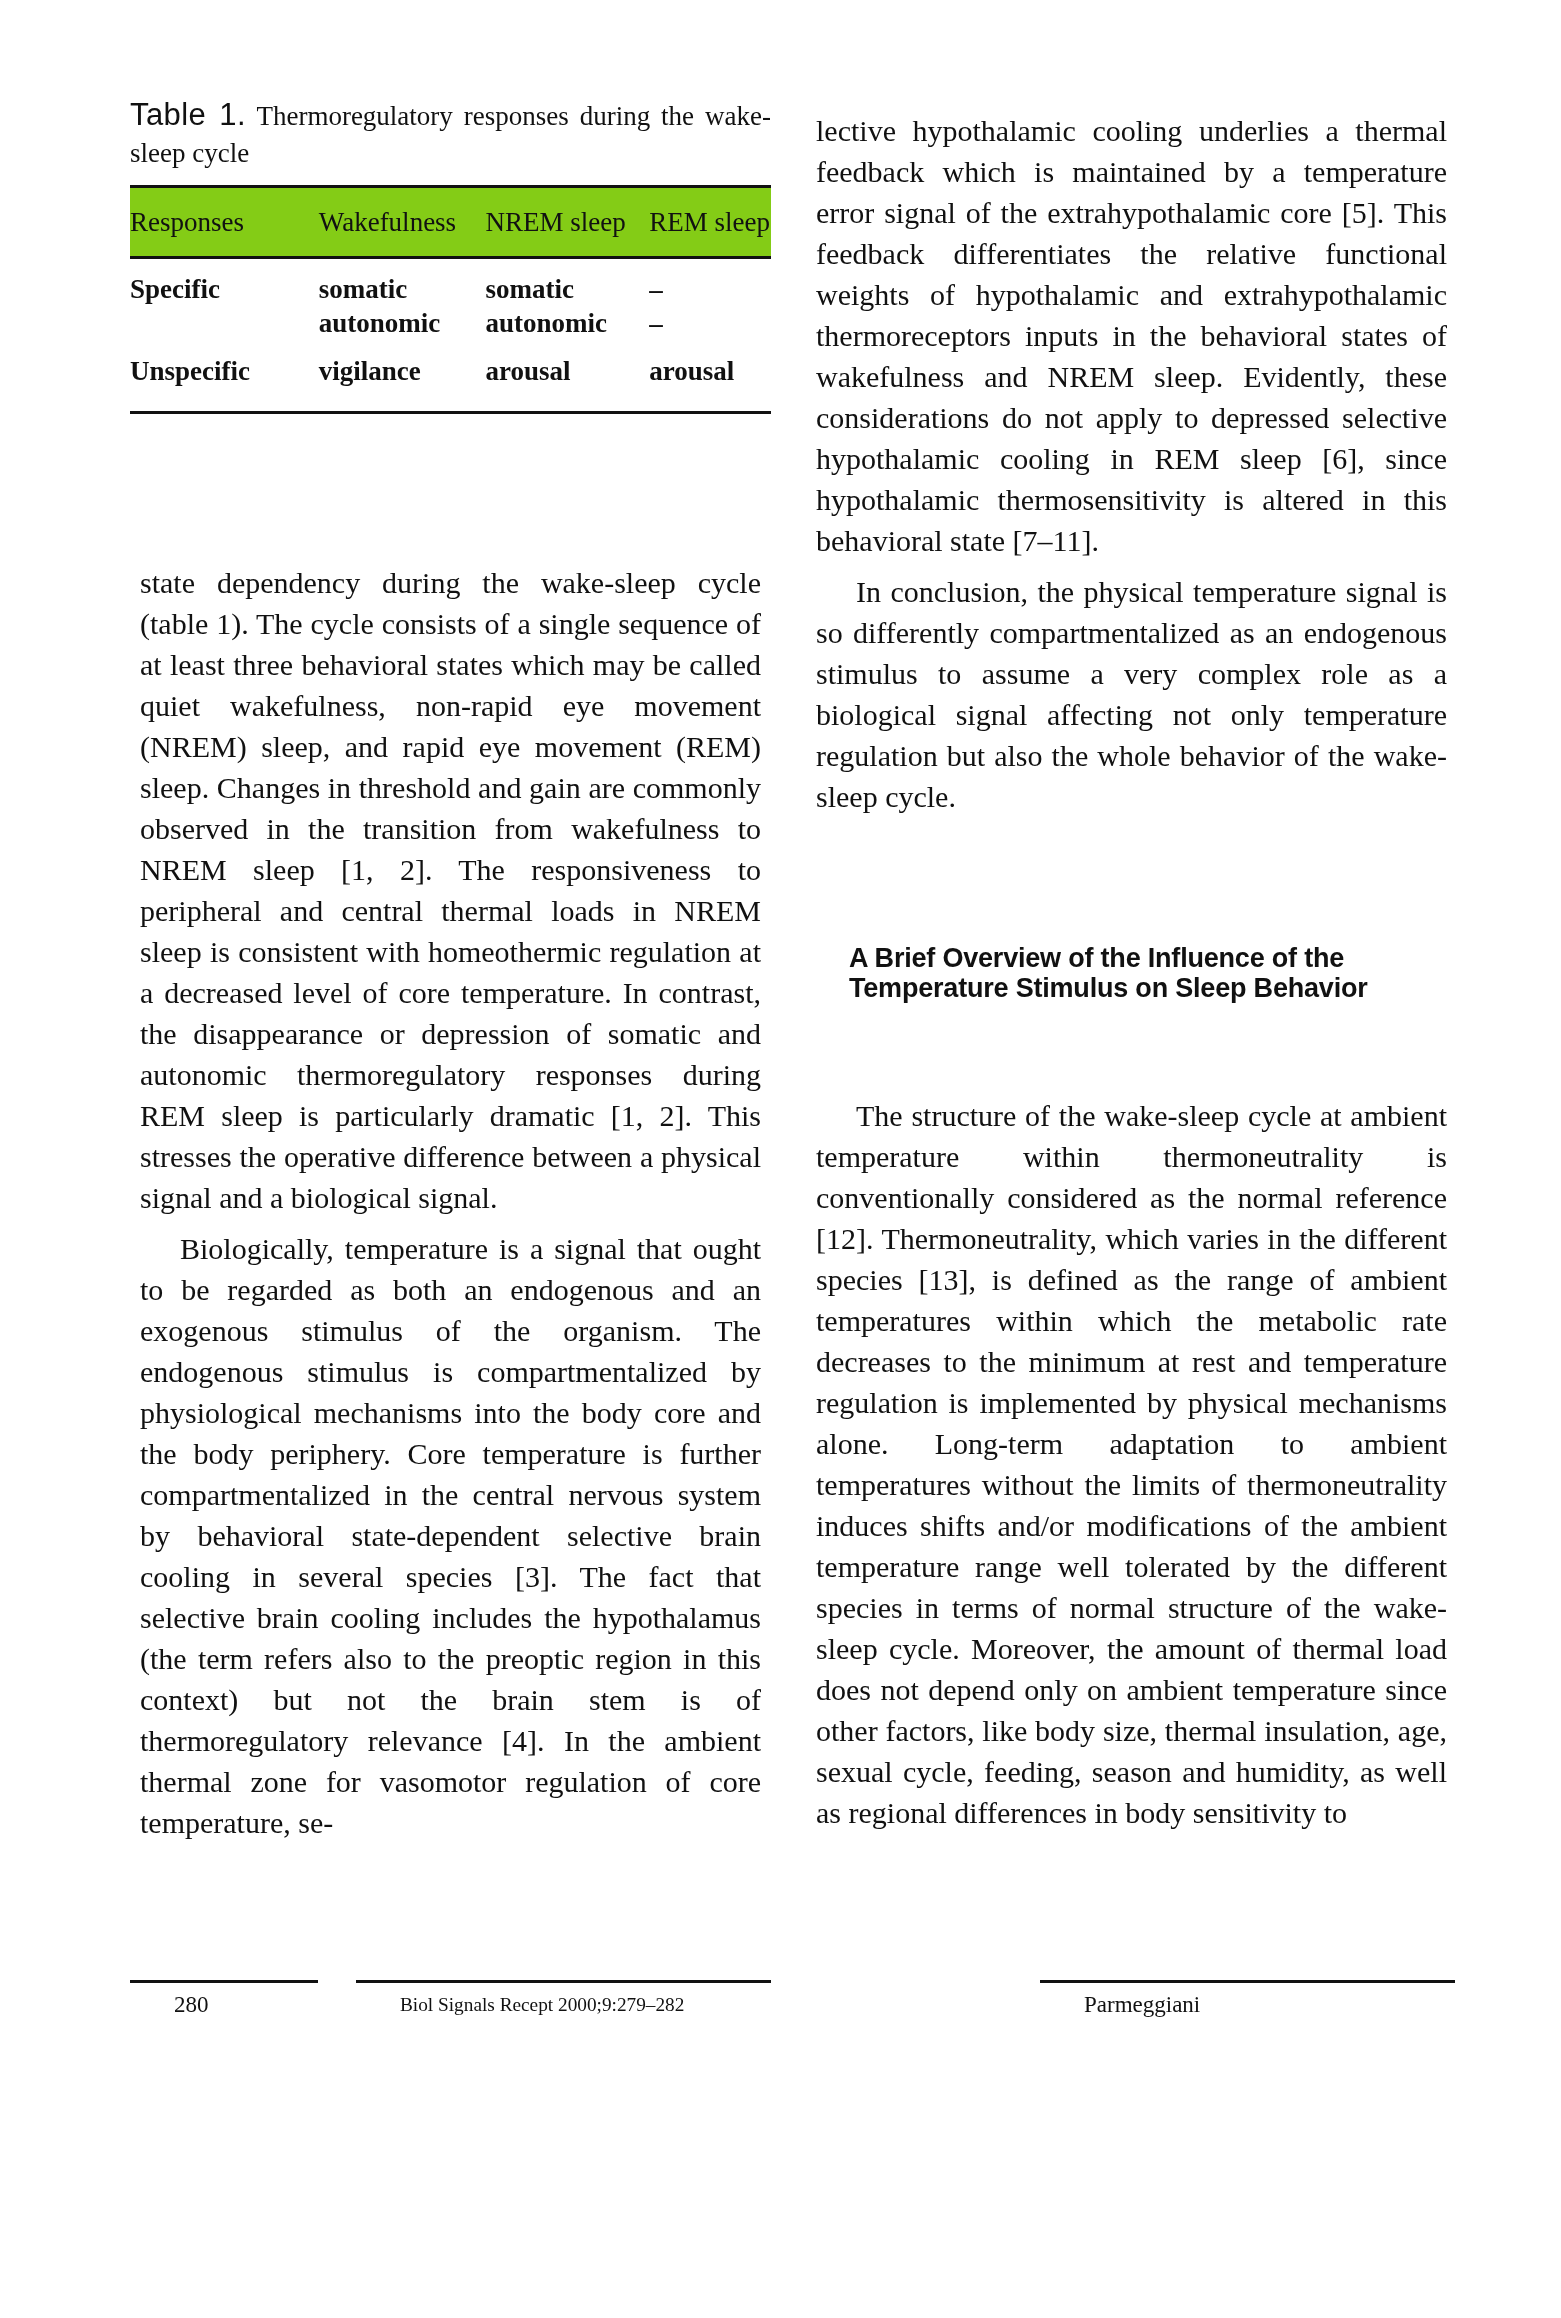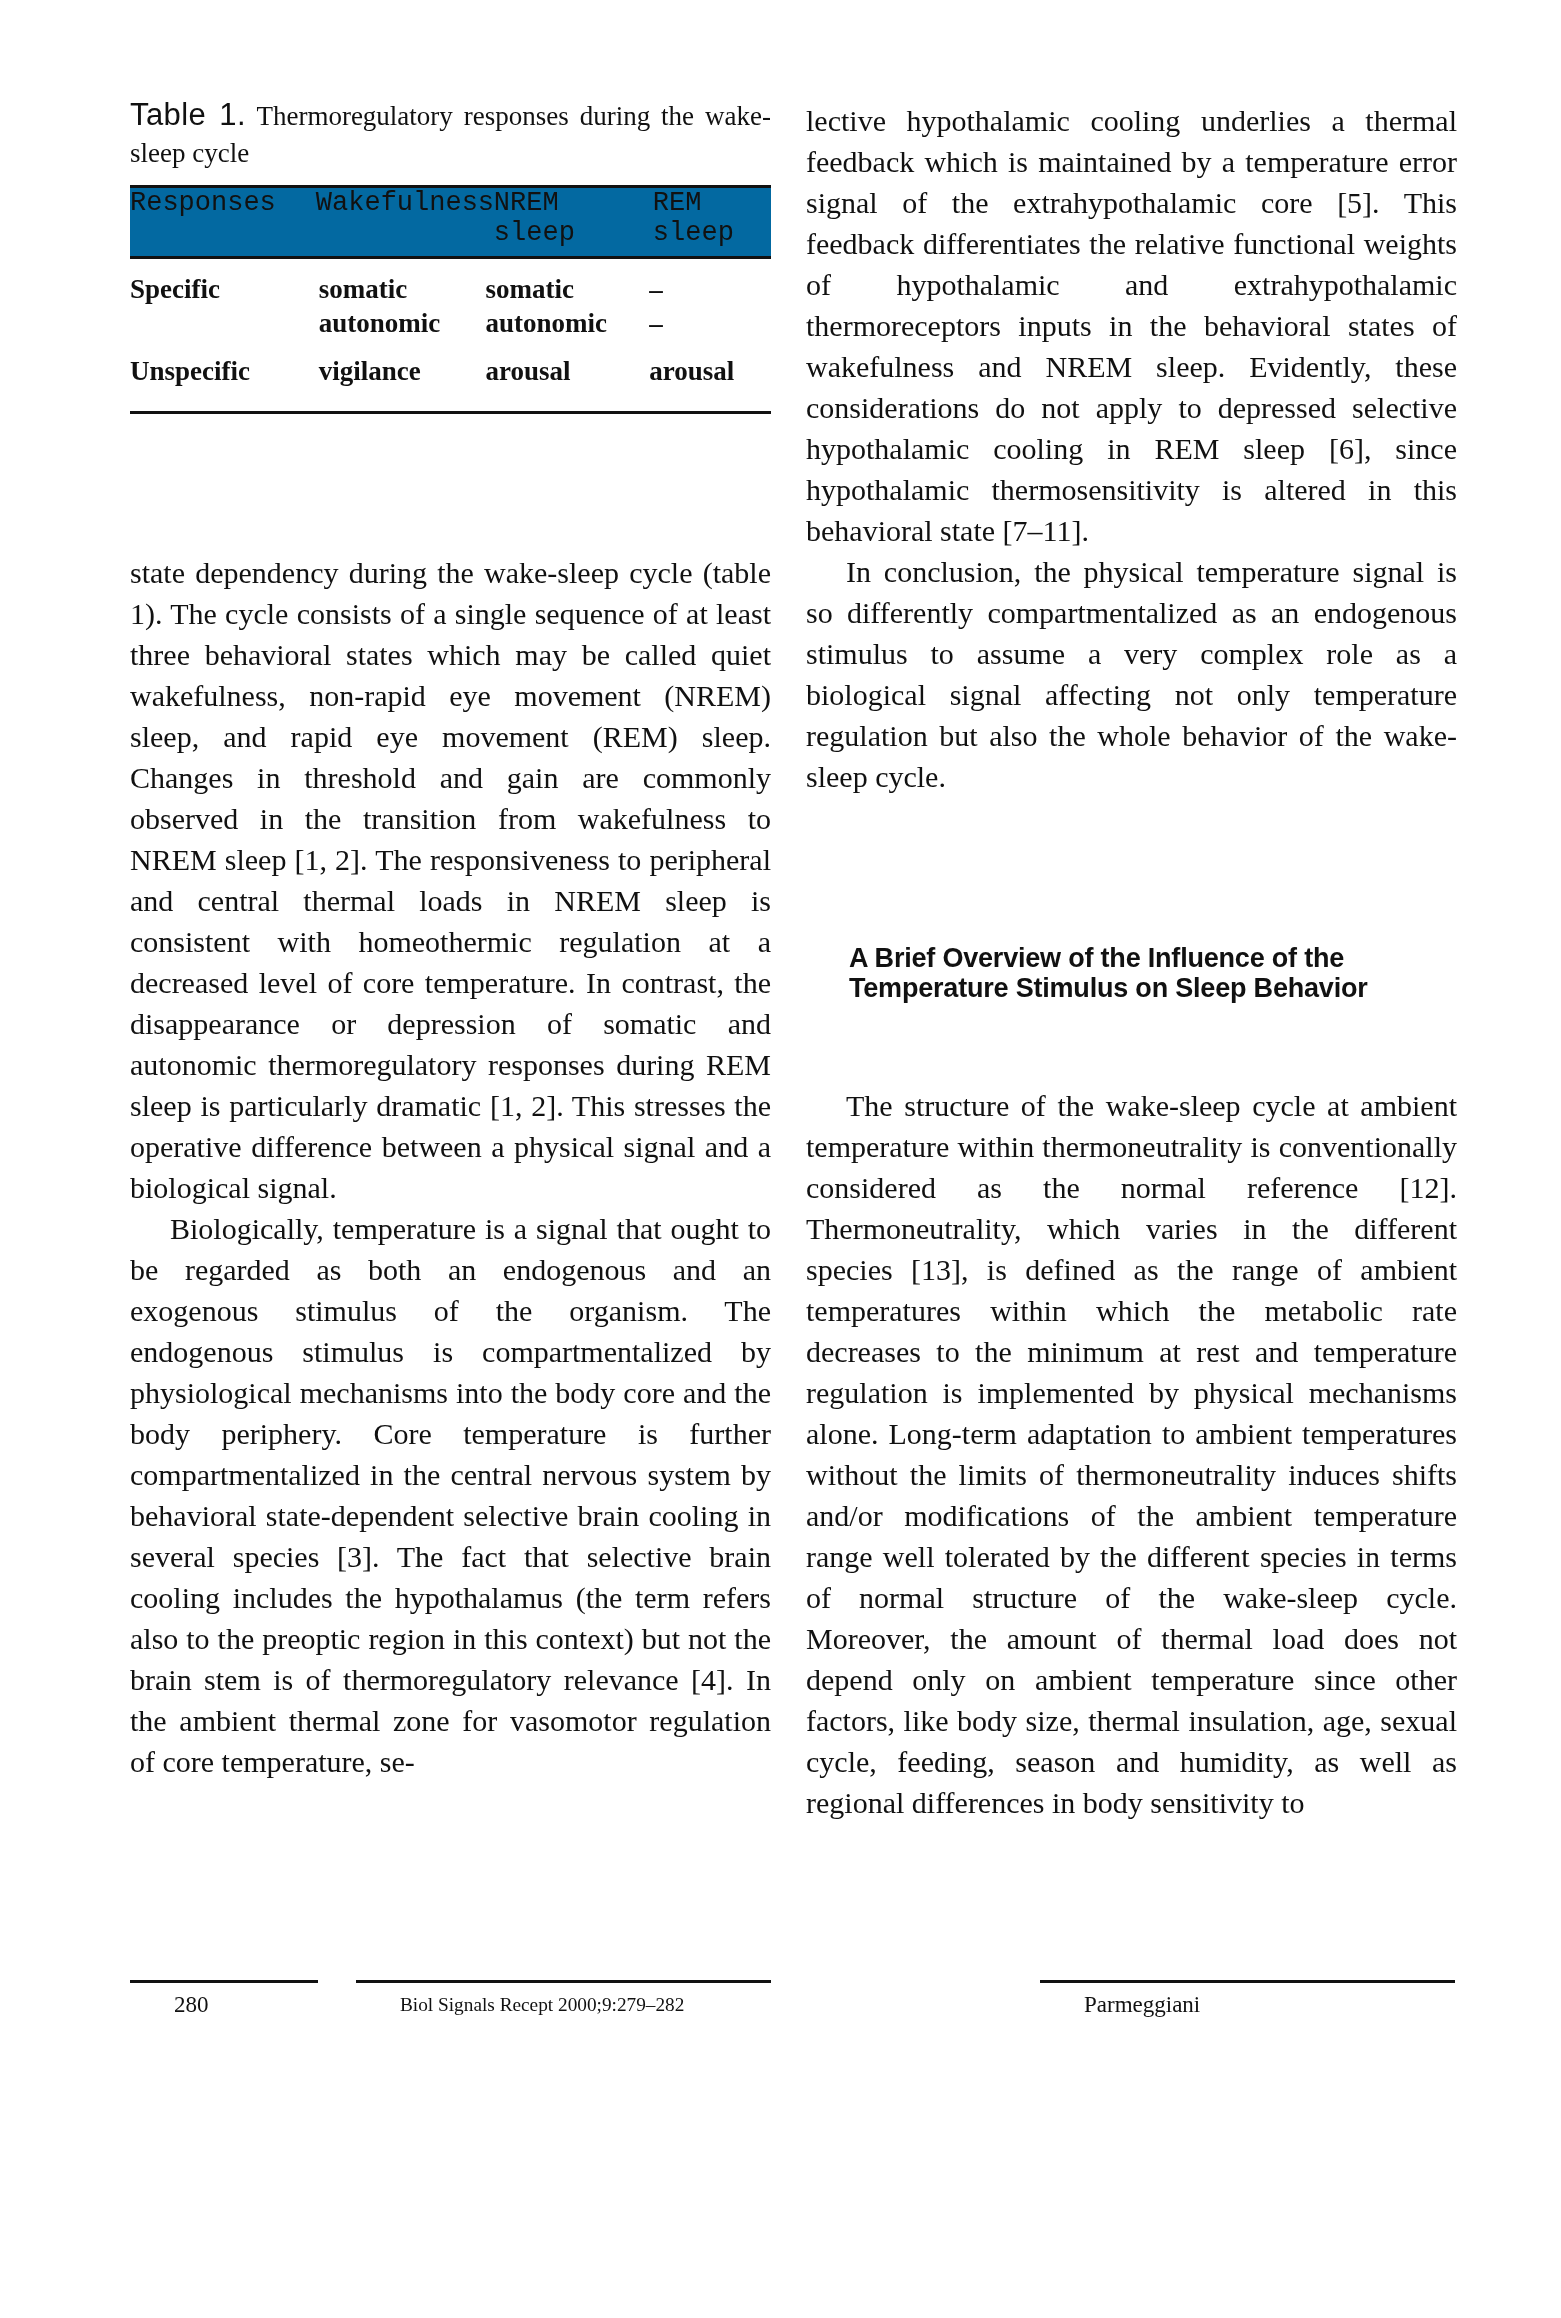--- a/index.html
+++ b/index.html
@@ -7,29 +7,29 @@
   .serif { font-family: "Liberation Serif", "DejaVu Serif", serif; }
 
   .col { position: absolute; top: 0; }
   #left { left: 130px; width: 641px; }
   #right { left: 806px; width: 651px; }
 
   
   .caption { position: absolute; top: 96px; left: 0; width: 641px; font-size: 27px; line-height: 37px; text-align: justify; text-align-last: left; }
   .caption .lbl { font-family: "Liberation Sans", "DejaVu Sans", sans-serif; font-weight: 400; font-size: 31px; letter-spacing: 0.4px; margin-right: 0; }
   .tbl { position: absolute; top: 185px; left: 0; width: 641px; border-collapse: collapse; font-size: 27px; }
-  .tbl-head { background: #0369a1; border-top: 3.1px solid #111; border-bottom: 3.1px solid #111; height: 68px; display: flex; align-items: flex-start; font-family: Liberation Mono, monospace; }
+  .tbl-head { background: #84cc16; border-top: 3.1px solid #111; border-bottom: 3.1px solid #111; height: 68px; display: flex; align-items: center; }
   .tbl-row { display: flex; }
   .c1 { width: 159px; } .c2 { width: 178px; margin-left: 40px; } .c3 { width: 175px; } .c4 { width: 130px; }
   .tbl-body { padding-top: 13px; line-height: 34px; font-weight: bold; }
   .tbl-row.r2 { margin-top: 14px; }
   .tbl-bottom { position: absolute; top: 411px; left: 0; width: 641px; height: 3.1px; background: #111; }
 
   .body-text { font-size: 30px; line-height: 41px; text-align: justify; margin: 0; }
-  .body-text p { margin: 0; }
+  .body-text p { margin: 10px; }
   .indent { text-indent: 40px; }
 
   #left-text { position: absolute; top: 552px; left: 0; width: 641px; }
   #right-text-1 { position: absolute; top: 100px; left: 0; width: 651px; }
   .heading { position: absolute; top: 921px; left: 43px; width: 603px; font-family: "Liberation Sans", "DejaVu Sans", sans-serif; font-weight: 900; font-size: 27px; line-height: 30px; letter-spacing: -0.2px; }
   #right-text-2 { position: absolute; top: 1085px; left: 0; width: 651px; }
 
   
   .rule { position: absolute; height: 3.1px; background: #111; top: 1980px; }
   .foot { position: absolute; top: 1992px; font-size: 21.6px; line-height: 26px; margin-left: 44px; }

